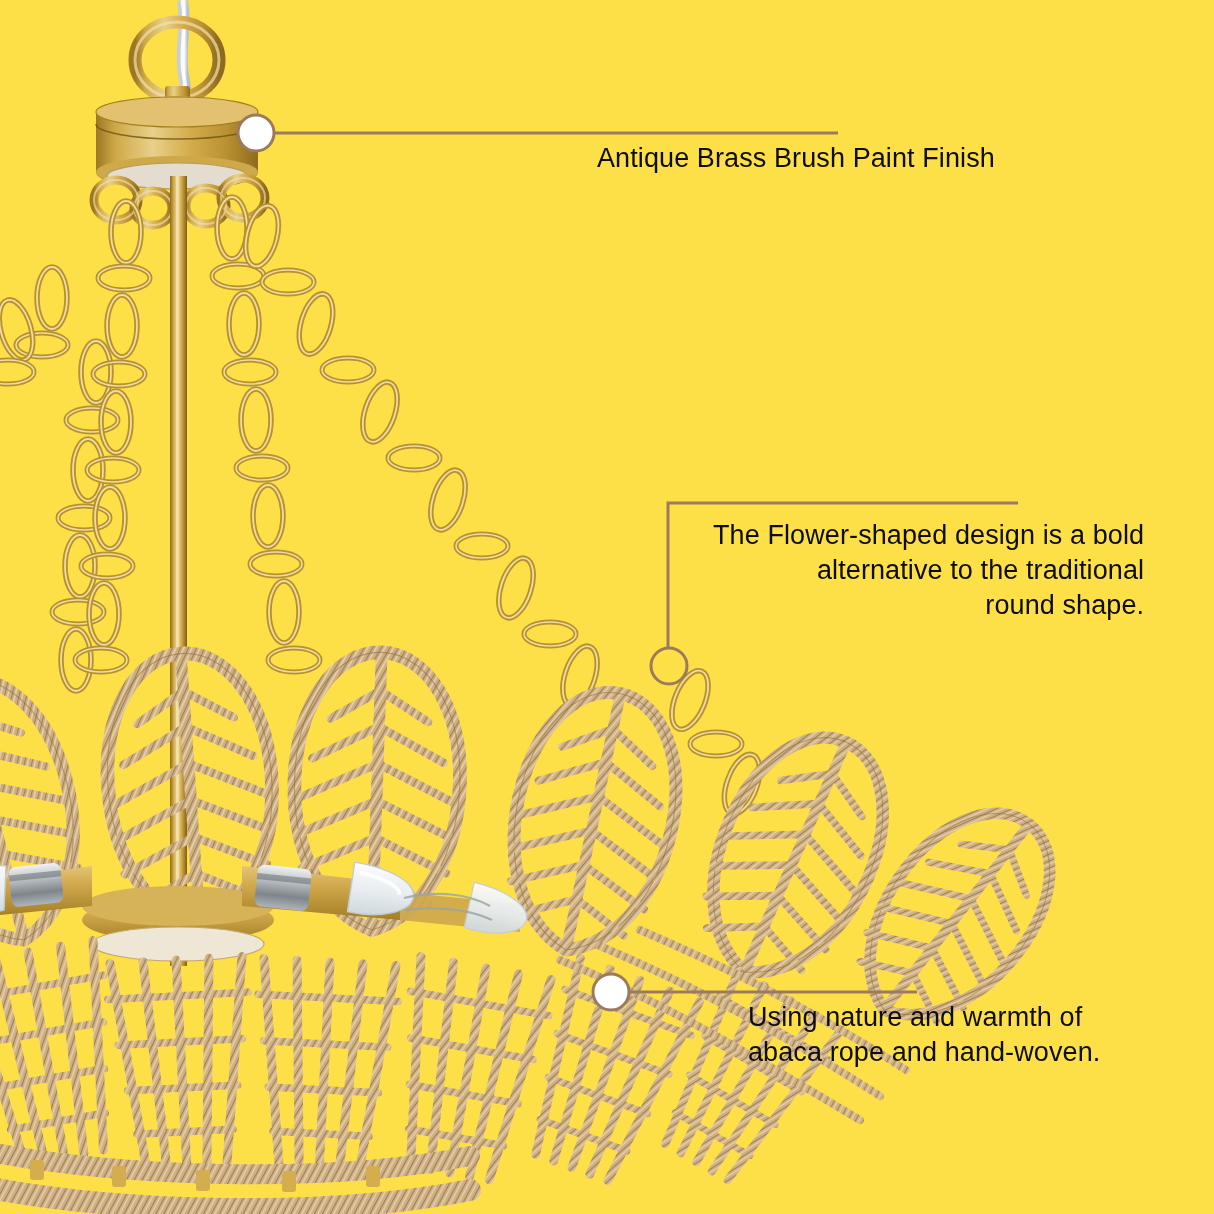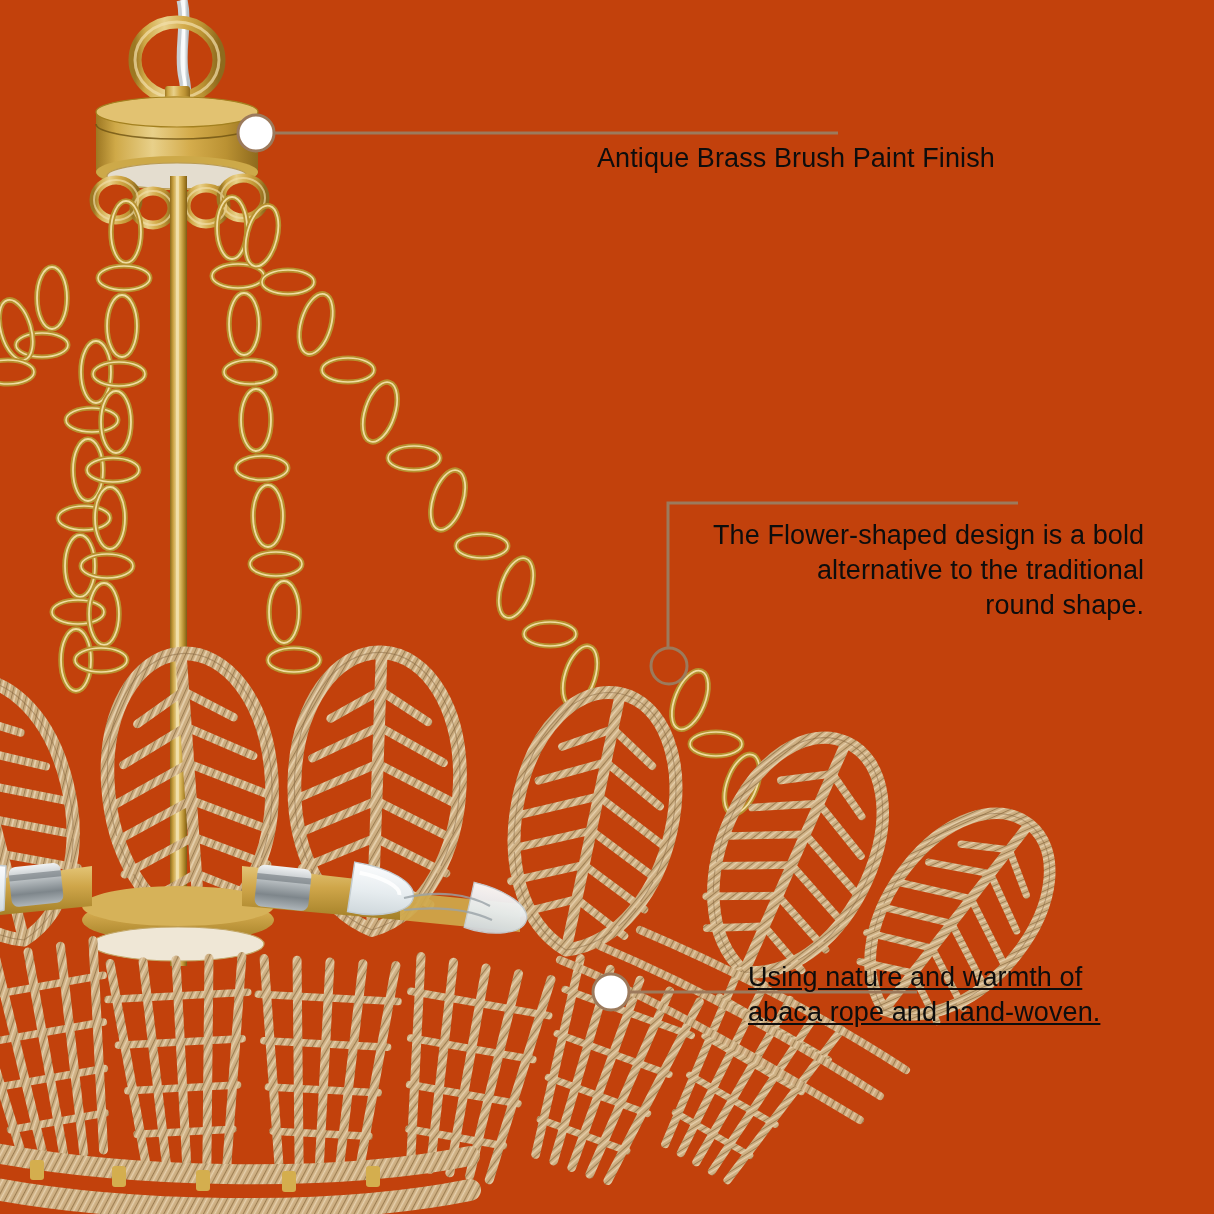--- a/index.html
+++ b/index.html
@@ -5,40 +5,40 @@
 <style>
   html,body{margin:0;padding:0;background:#ffffff;}
   body{
     font-family:"Liberation Sans", sans-serif;
     -webkit-font-smoothing:antialiased;
   }
   #stage{
     position:relative;
     width:1214px;
     height:1214px;
-    background:#c2410c;
+    background:#fde047;
     overflow:hidden;
   }
   #product-svg{
     position:absolute;
     left:0; top:0;
     width:1214px;
     height:1214px;
   }
   .callout-text{
     position:absolute;
     color:#0d0d0d;
     font-size:27px;
     line-height:35px;
     letter-spacing:0.1px;
     white-space:pre-line;
   }
   #callout-1-text{ left:597px; top:141px; }
   #callout-2-text{ left:713px; top:518px;text-align:right; }
-  #callout-3-text{ left:748px; top:960px;text-decoration:underline; }
+  #callout-3-text{ left:748px; top:1000px; }
   .leader-svg{
     position:absolute;
     left:0; top:0;
     width:1214px;
     height:1214px;
     pointer-events:none;
   }
 </style>
 </head>
 <body>

